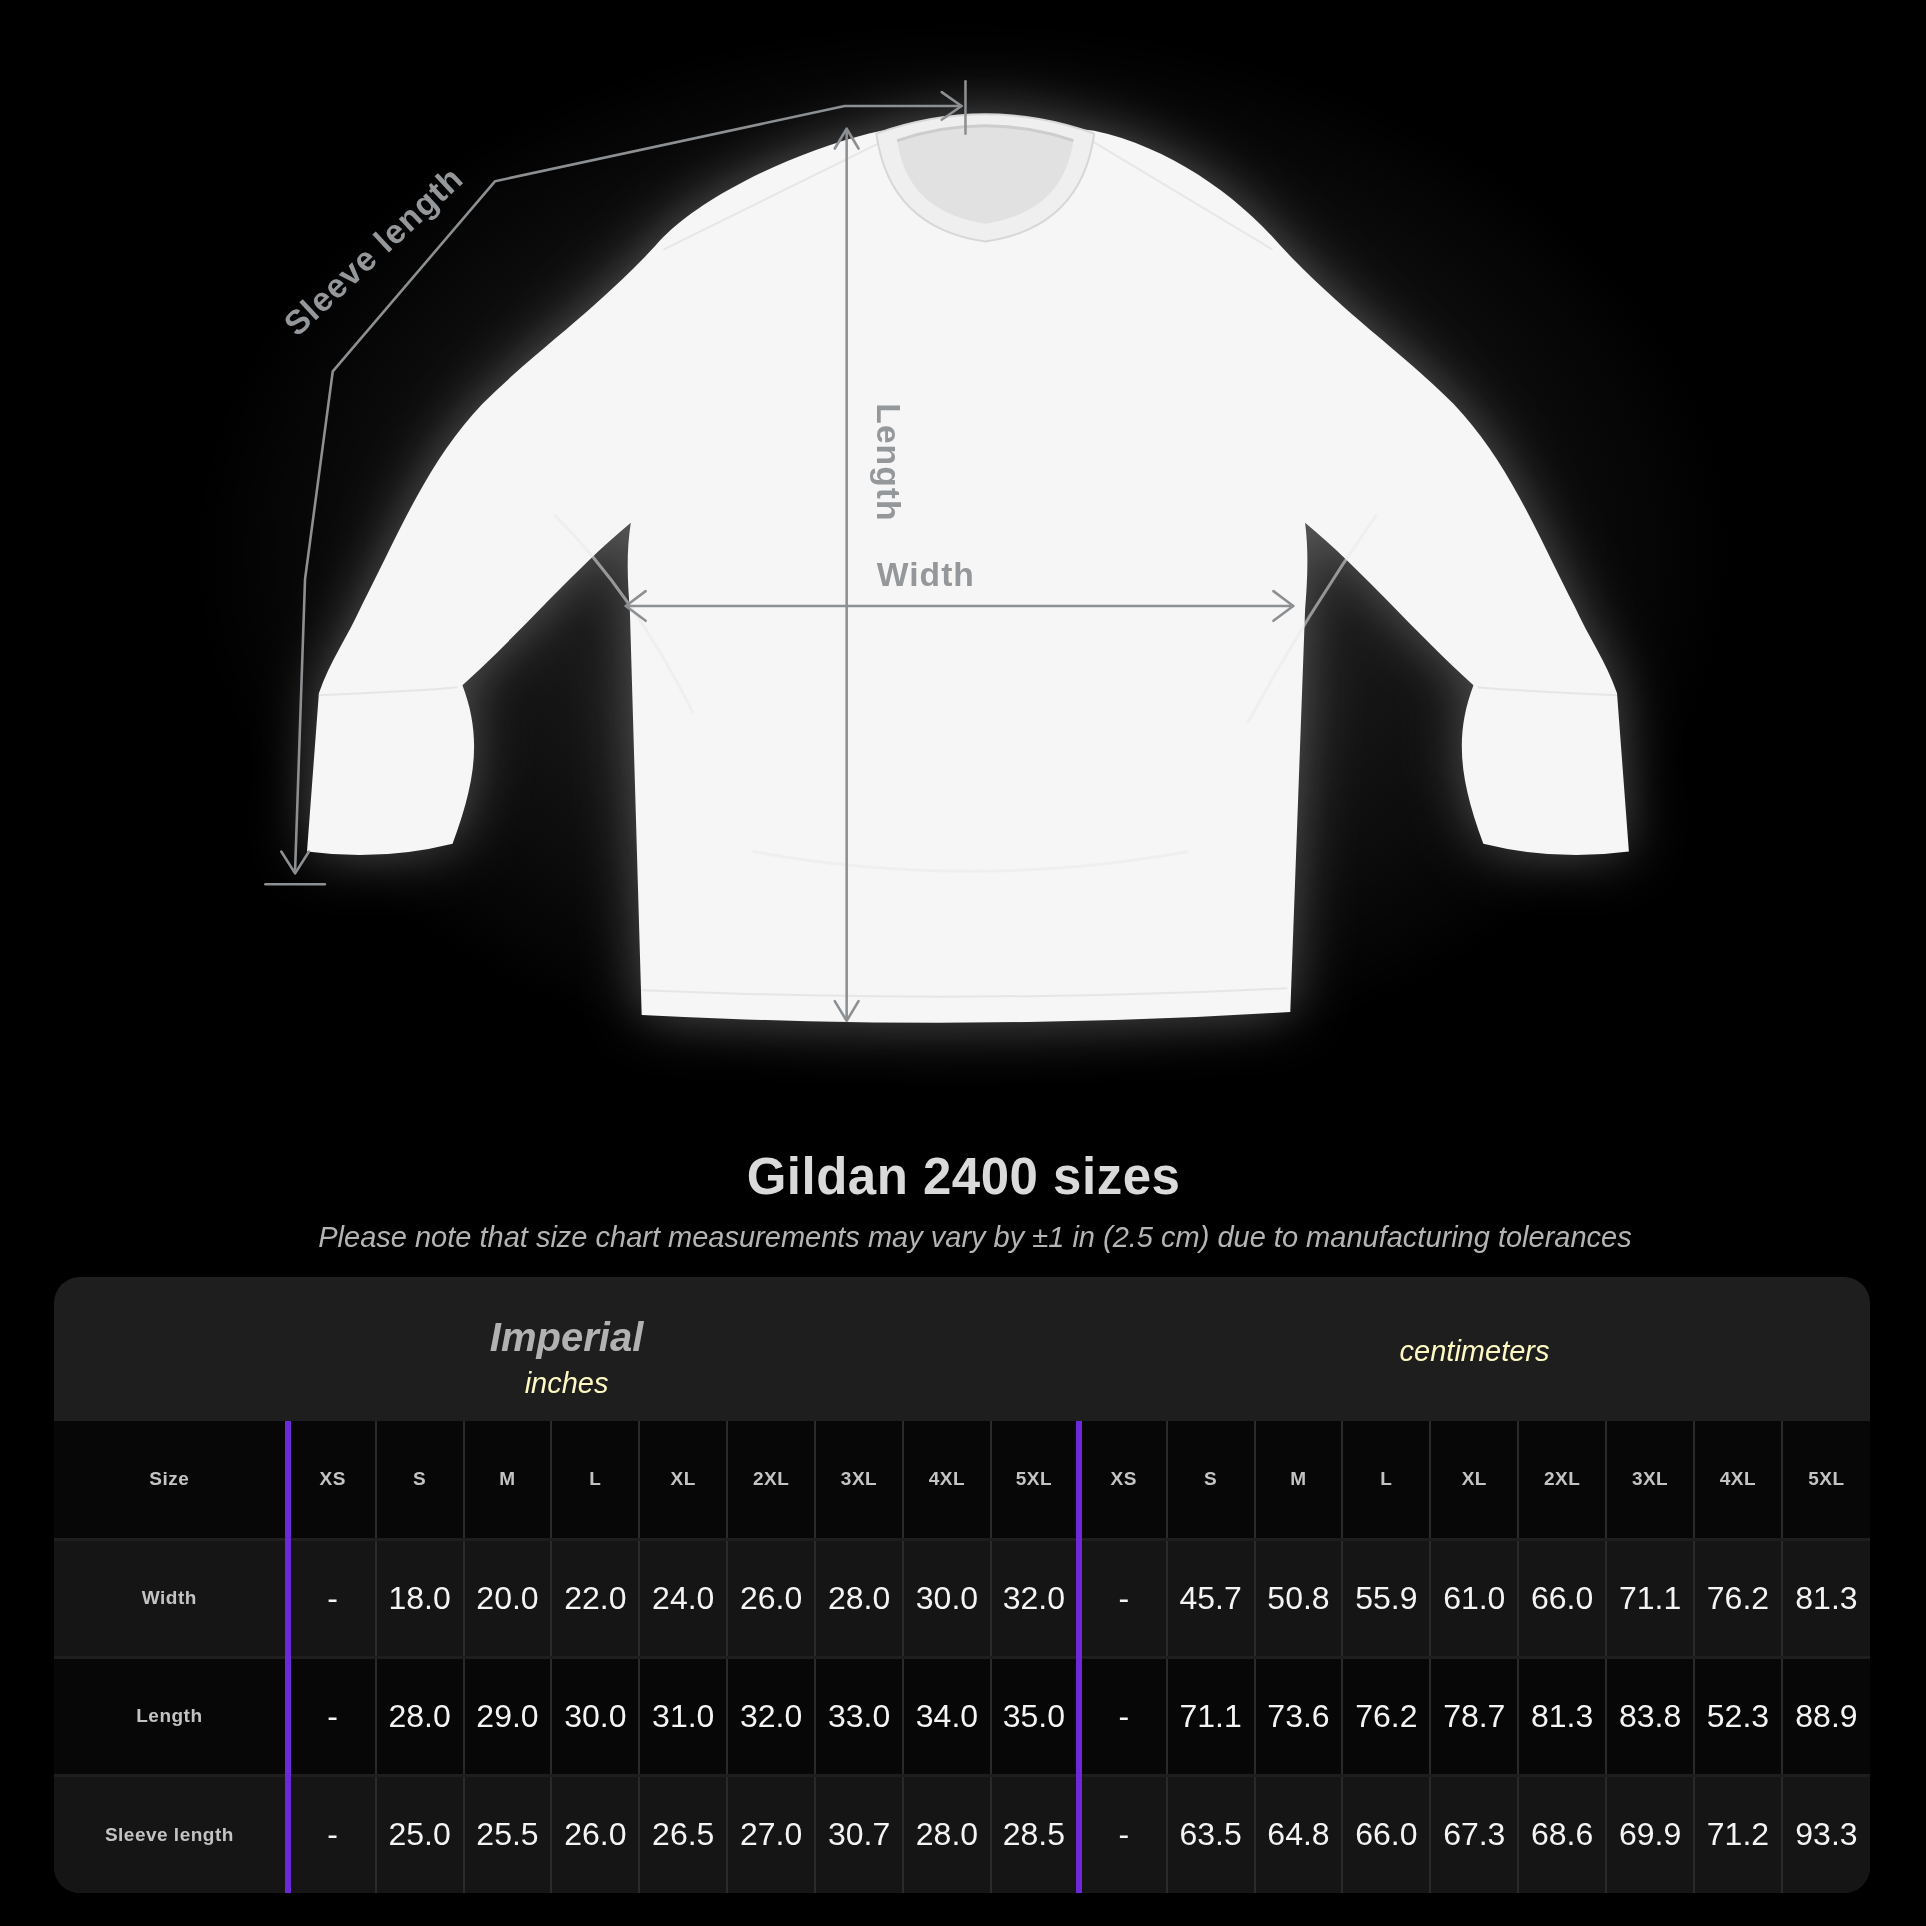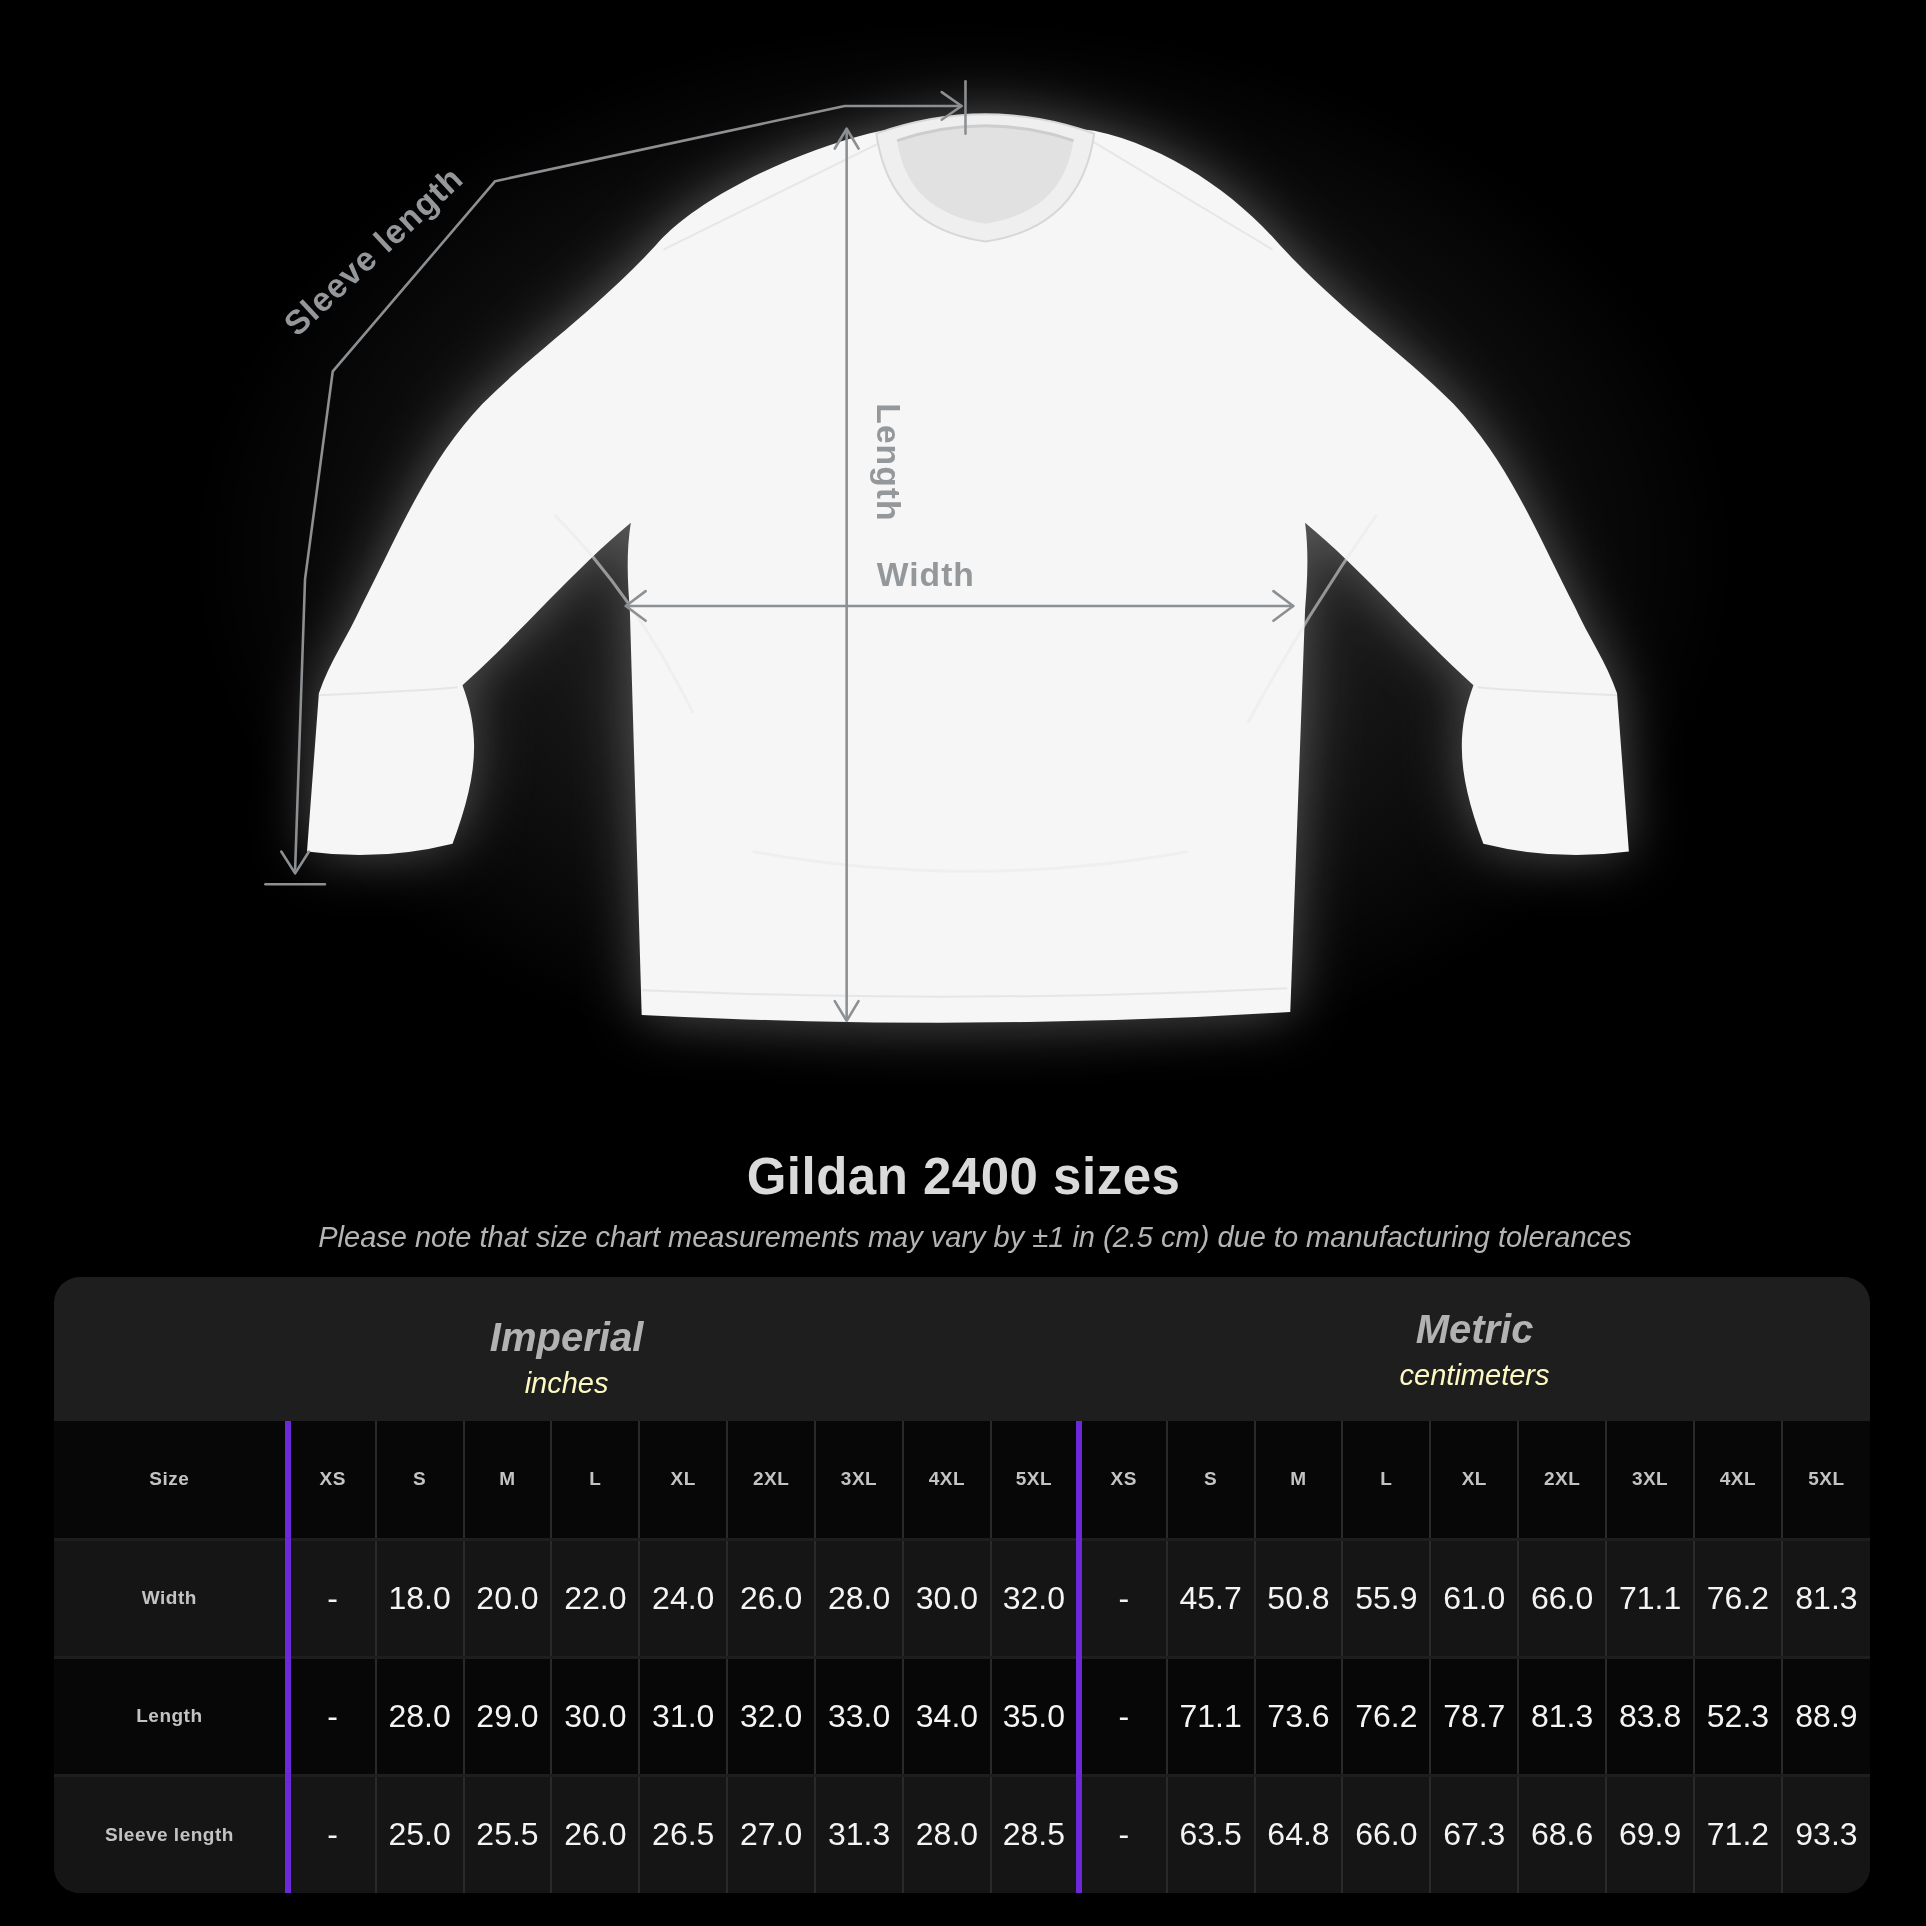--- a/index.html
+++ b/index.html
@@ -141,21 +141,20 @@
   <div class="sub">Please note that size chart measurements may vary by ±1 in (2.5 cm) due to manufacturing tolerances</div>
 </div>
 
 <div class="size-table-wrap">
   <div class="unit-band">
     <div class="half imperial">
       <div class="unit-name">Imperial</div>
       <div class="unit-sub">inches</div>
     </div>
     <div class="half metric">
-      <div class="unit-name">Metric</div>
       <div class="unit-sub">centimeters</div>
     </div>
   </div>
 
   <table class="sizes">
     <colgroup>
       <col class="lbl">
         <col class="val">
         <col class="val">
         <col class="val">
@@ -240,21 +239,21 @@
       <td class="value">88.9</td>
     </tr>
     <tr class="lite">
       <th class="row-label first">Sleeve length</th>
       <td class="value strong">-</td>
       <td class="value">25.0</td>
       <td class="value">25.5</td>
       <td class="value">26.0</td>
       <td class="value">26.5</td>
       <td class="value">27.0</td>
-      <td class="value">31.3</td>
+      <td class="value">30.7</td>
       <td class="value">28.0</td>
       <td class="value">28.5</td>
       <td class="value strong">-</td>
       <td class="value">63.5</td>
       <td class="value">64.8</td>
       <td class="value">66.0</td>
       <td class="value">67.3</td>
       <td class="value">68.6</td>
       <td class="value">69.9</td>
       <td class="value">71.2</td>

